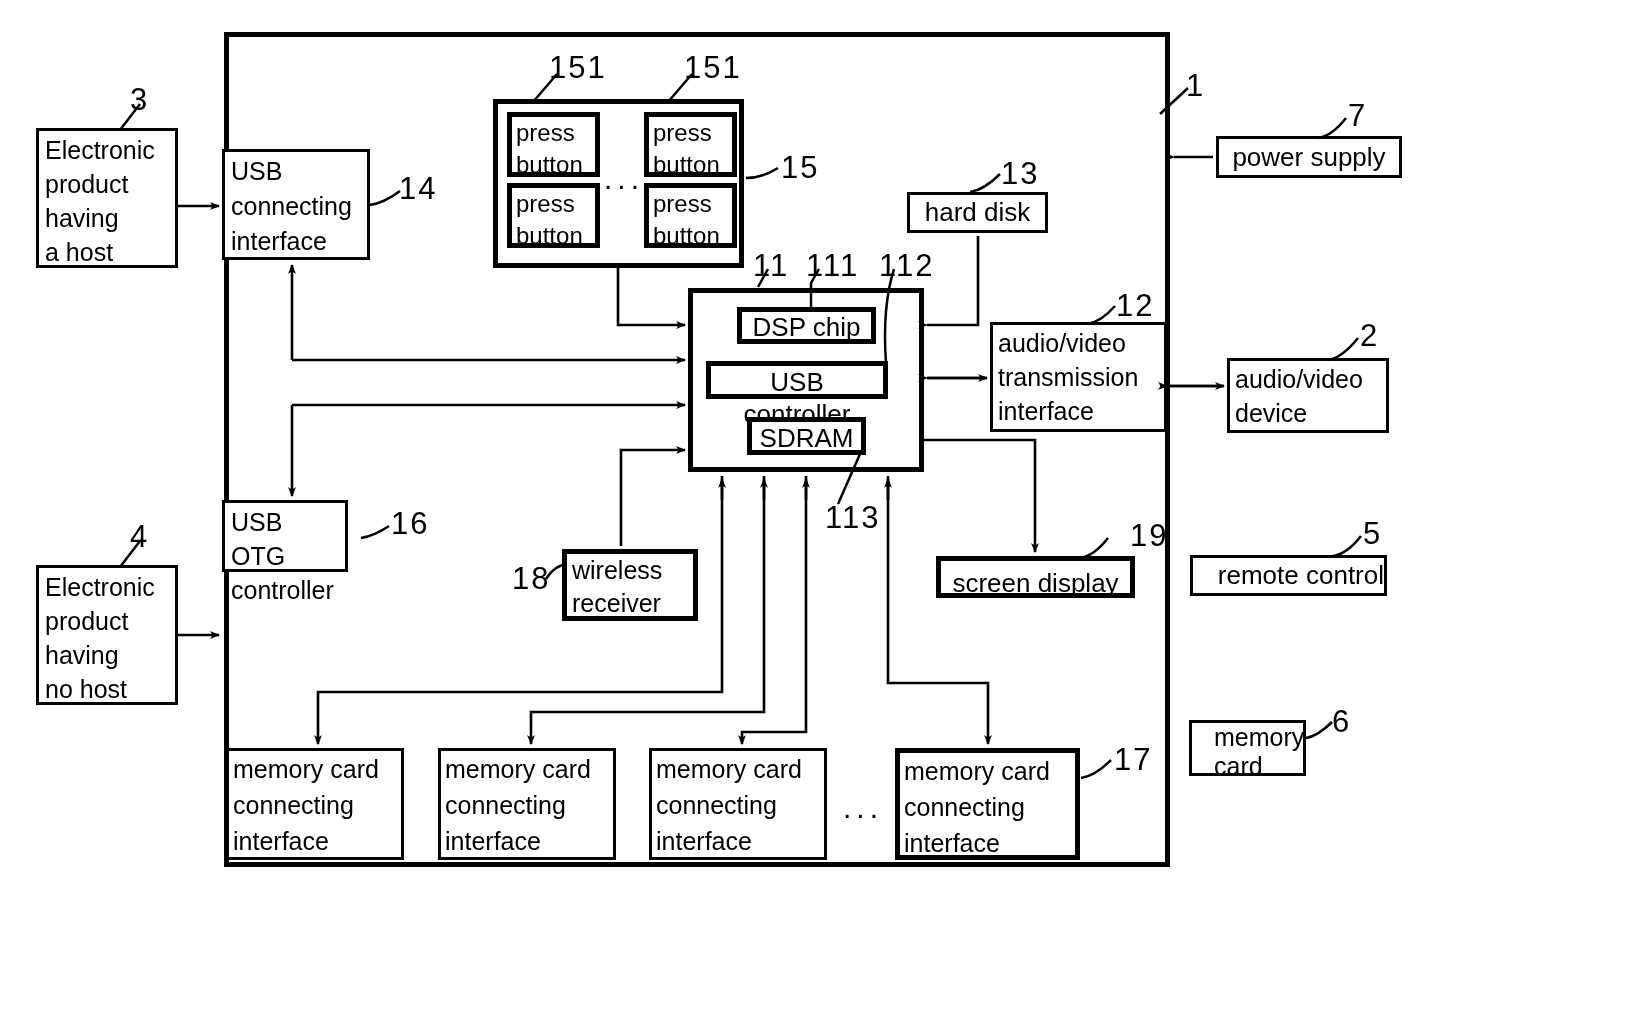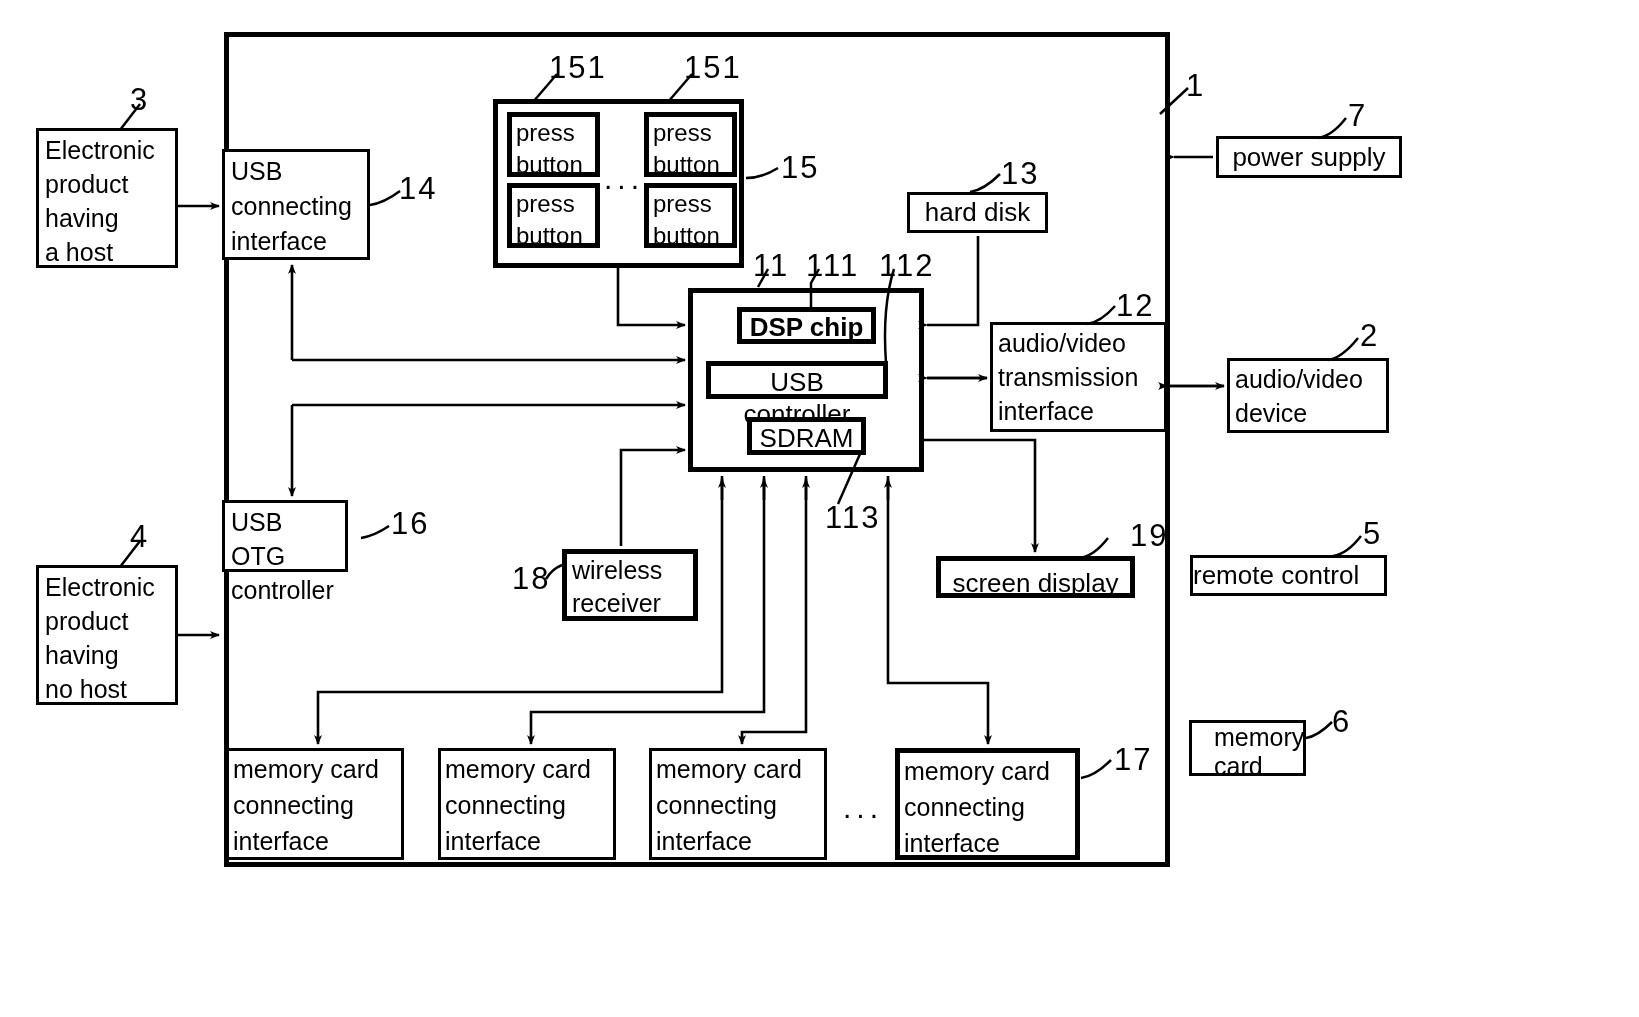--- a/index.html
+++ b/index.html
@@ -113,21 +113,21 @@
   <div class="ref" style="left:684px;top:52px;">151</div>
   <svg width="34" height="36" style="position:absolute;left:662px;top:70px;">
     <path d="M30 4 L6 32" stroke="#000" stroke-width="2.5" fill="none"></path>
   </svg>
   <div class="ref" style="left:781px;top:152px;">15</div>
   <svg width="36" height="24" style="position:absolute;left:744px;top:160px;">
     <path d="M2 18 Q18 18 34 8" stroke="#000" stroke-width="2.5" fill="none"></path>
   </svg>
 
   <div class="box thick" style="left:688px;top:288px;width:236px;height:184px;padding:0;"></div>
-  <div class="box thick" style="left:737px;top:307px;width:139px;height:37px;font-size:26px;line-height:31px;padding:0 6px;text-align:center;font-weight:bold;">DSP chip</div>
+  <div class="box thick" style="left:737px;top:307px;width:139px;height:37px;font-size:26px;line-height:31px;padding:0 6px;text-align:center;">DSP chip</div>
   <div class="box thick" style="left:706px;top:361px;width:182px;height:38px;font-size:26px;line-height:32px;padding:0 6px;text-align:center;">USB controller</div>
   <div class="box thick" style="left:747px;top:417px;width:119px;height:38px;font-size:26px;line-height:32px;padding:0 6px;text-align:center;">SDRAM</div>
 
   <div class="ref" style="left:753px;top:250px;">11</div>
   <svg width="22" height="22" style="position:absolute;left:754px;top:267px;">
     <path d="M14 2 L4 20" stroke="#000" stroke-width="2.5" fill="none"></path>
   </svg>
   <div class="ref" style="left:806px;top:250px;">111</div>
   <svg width="22" height="42" style="position:absolute;left:805px;top:267px;">
     <path d="M14 2 L6 16 L6 40" stroke="#000" stroke-width="2.5" fill="none"></path>
@@ -161,21 +161,21 @@
   <svg width="38" height="32" style="position:absolute;left:1326px;top:332px;">
     <path d="M2 28 Q16 26 32 6" stroke="#000" stroke-width="2.5" fill="none"></path>
   </svg>
 
   <div class="box" style="left:1216px;top:136px;width:186px;height:42px;font-size:26px;line-height:36px;text-align:center;padding:0;">power supply</div>
   <div class="ref" style="left:1348px;top:100px;">7</div>
   <svg width="34" height="30" style="position:absolute;left:1316px;top:112px;">
     <path d="M2 26 Q16 24 30 6" stroke="#000" stroke-width="2.5" fill="none"></path>
   </svg>
 
-  <div class="box" style="left:1190px;top:555px;width:197px;height:41px;font-size:26px;line-height:35px;text-align:left;padding:0;">remote control</div>
+  <div class="box" style="left:1190px;top:555px;width:197px;height:41px;font-size:26px;line-height:35px;text-align:right;padding:0;">remote control</div>
   <div class="ref" style="left:1363px;top:518px;">5</div>
   <svg width="34" height="30" style="position:absolute;left:1331px;top:530px;">
     <path d="M2 26 Q16 24 30 6" stroke="#000" stroke-width="2.5" fill="none"></path>
   </svg>
 
   <div class="box" style="left:1189px;top:720px;width:117px;height:56px;font-size:25px;line-height:29px;padding:0 22px;">memory
 card</div>
   <div class="ref" style="left:1332px;top:706px;">6</div>
   <svg width="32" height="26" style="position:absolute;left:1304px;top:716px;">
     <path d="M2 22 Q14 20 28 6" stroke="#000" stroke-width="2.5" fill="none"></path>

